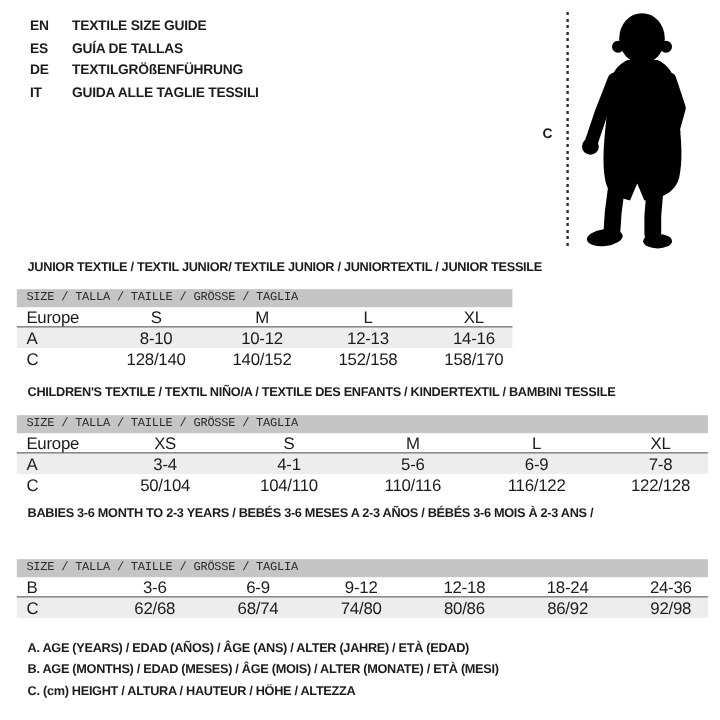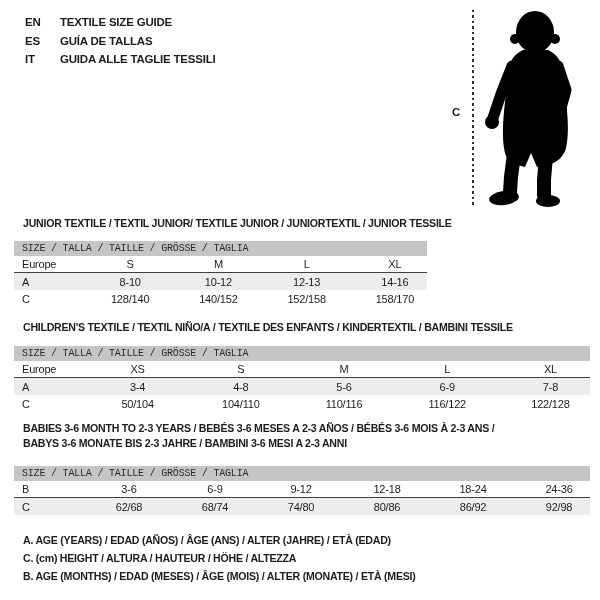--- a/index.html
+++ b/index.html
@@ -27,21 +27,21 @@
   #title2{top:320px;}
   #title3{top:421px;}
 
   
   .size-table{position:absolute;left:14px;}
   #table1{top:241px;width:413px;}
   #table2{top:346px;width:576px;}
   #table3{top:466px;width:576px;}
   .band{height:15px;background:#c5c5c5;display:flex;align-items:center;
     padding-left:8px;font-size:10px;letter-spacing:-0.2px;color:#2a2a2a;box-sizing:border-box;font-family:Liberation Mono, monospace;}
-  .trow{display:flex;height:17px;align-items:center;font-size:11px;letter-spacing:-0.2px;box-sizing:border-box;gap:24px;}
+  .trow{display:flex;height:17px;align-items:center;font-size:14px;letter-spacing:-0.2px;box-sizing:border-box;gap:24px;}
   .trow.shaded{background:#ededed;}
   .trow.ruled{border-bottom:1.5px solid #3f3f3f;}
   .cell-label{width:60px;padding-left:8px;box-sizing:border-box;}
   .cell-val{flex:1;text-align:center;}
 
   
   .footnotes{position:absolute;left:23px;top:534px;}
   .footnote{height:18px;font-weight:bold;font-size:10.6px;letter-spacing:-0.25px;white-space:nowrap;}
 </style>
 </head>
@@ -50,20 +50,24 @@
 <div class="canvas">
 
   <div class="lang-block" id="languages">
       <div class="lang-row">
         <span class="lang-code">EN</span>
         <span class="lang-label">TEXTILE SIZE GUIDE</span>
       </div>
       <div class="lang-row">
         <span class="lang-code">ES</span>
         <span class="lang-label">GUÍA DE TALLAS</span>
+      </div>
+      <div class="lang-row">
+        <span class="lang-code">DE</span>
+        <span class="lang-label">TEXTILGRÖßENFÜHRUNG</span>
       </div>
       <div class="lang-row">
         <span class="lang-code">IT</span>
         <span class="lang-label">GUIDA ALLE TAGLIE TESSILI</span>
       </div>
     </div>
 
   <div class="measure-line"></div>
   <div class="measure-label">C</div>
 
@@ -104,21 +108,20 @@
   </svg>
 
   <div class="section-title" id="title1">
       <div class="title-line">JUNIOR TEXTILE / TEXTIL JUNIOR/ TEXTILE JUNIOR / JUNIORTEXTIL / JUNIOR TESSILE</div>
     </div>
   <div class="section-title" id="title2">
       <div class="title-line">CHILDREN'S TEXTILE / TEXTIL NIÑO/A / TEXTILE DES ENFANTS / KINDERTEXTIL / BAMBINI TESSILE</div>
     </div>
   <div class="section-title" id="title3">
       <div class="title-line">BABIES 3-6 MONTH TO 2-3 YEARS / BEBÉS 3-6 MESES A 2-3 AÑOS / BÉBÉS 3-6 MOIS À 2-3 ANS /</div>
-      <div class="title-line">BABYS 3-6 MONATE BIS 2-3 JAHRE / BAMBINI 3-6 MESI A 2-3 ANNI</div>
     </div>
 
   <div class="size-table" id="table1">
       <div class="band" style="background: rgb(197, 197, 197);">SIZE / TALLA / TAILLE / GRÖSSE / TAGLIA</div>
       <div class="trow ruled" style="border-bottom-color: rgb(63, 63, 63);">
         <div class="cell-label">Europe</div>
         <div class="cell-val">S</div>
         <div class="cell-val">M</div>
         <div class="cell-val">L</div>
         <div class="cell-val">XL</div>
@@ -144,21 +147,21 @@
         <div class="cell-label">Europe</div>
         <div class="cell-val">XS</div>
         <div class="cell-val">S</div>
         <div class="cell-val">M</div>
         <div class="cell-val">L</div>
         <div class="cell-val">XL</div>
       </div>
       <div class="trow shaded" style="background: rgb(237, 237, 237);">
         <div class="cell-label">A</div>
         <div class="cell-val">3-4</div>
-        <div class="cell-val">4-8</div>
+        <div class="cell-val">4-1</div>
         <div class="cell-val">5-6</div>
         <div class="cell-val">6-9</div>
         <div class="cell-val">7-8</div>
       </div>
       <div class="trow">
         <div class="cell-label">C</div>
         <div class="cell-val">50/104</div>
         <div class="cell-val">104/110</div>
         <div class="cell-val">110/116</div>
         <div class="cell-val">116/122</div>
@@ -182,17 +185,17 @@
         <div class="cell-val">68/74</div>
         <div class="cell-val">74/80</div>
         <div class="cell-val">80/86</div>
         <div class="cell-val">86/92</div>
         <div class="cell-val">92/98</div>
       </div>
     </div>
 
   <div class="footnotes" id="footnotes">
       <div class="footnote">A. AGE (YEARS) / EDAD (AÑOS) / ÂGE (ANS) / ALTER (JAHRE) / ETÀ (EDAD)</div>
+      <div class="footnote">B. AGE (MONTHS) / EDAD (MESES) / ÂGE (MOIS) / ALTER (MONATE) / ETÀ (MESI)</div>
       <div class="footnote">C. (cm) HEIGHT / ALTURA / HAUTEUR / HÖHE / ALTEZZA</div>
-      <div class="footnote">B. AGE (MONTHS) / EDAD (MESES) / ÂGE (MOIS) / ALTER (MONATE) / ETÀ (MESI)</div>
     </div>
 
 </div>
 
 </body></html>

